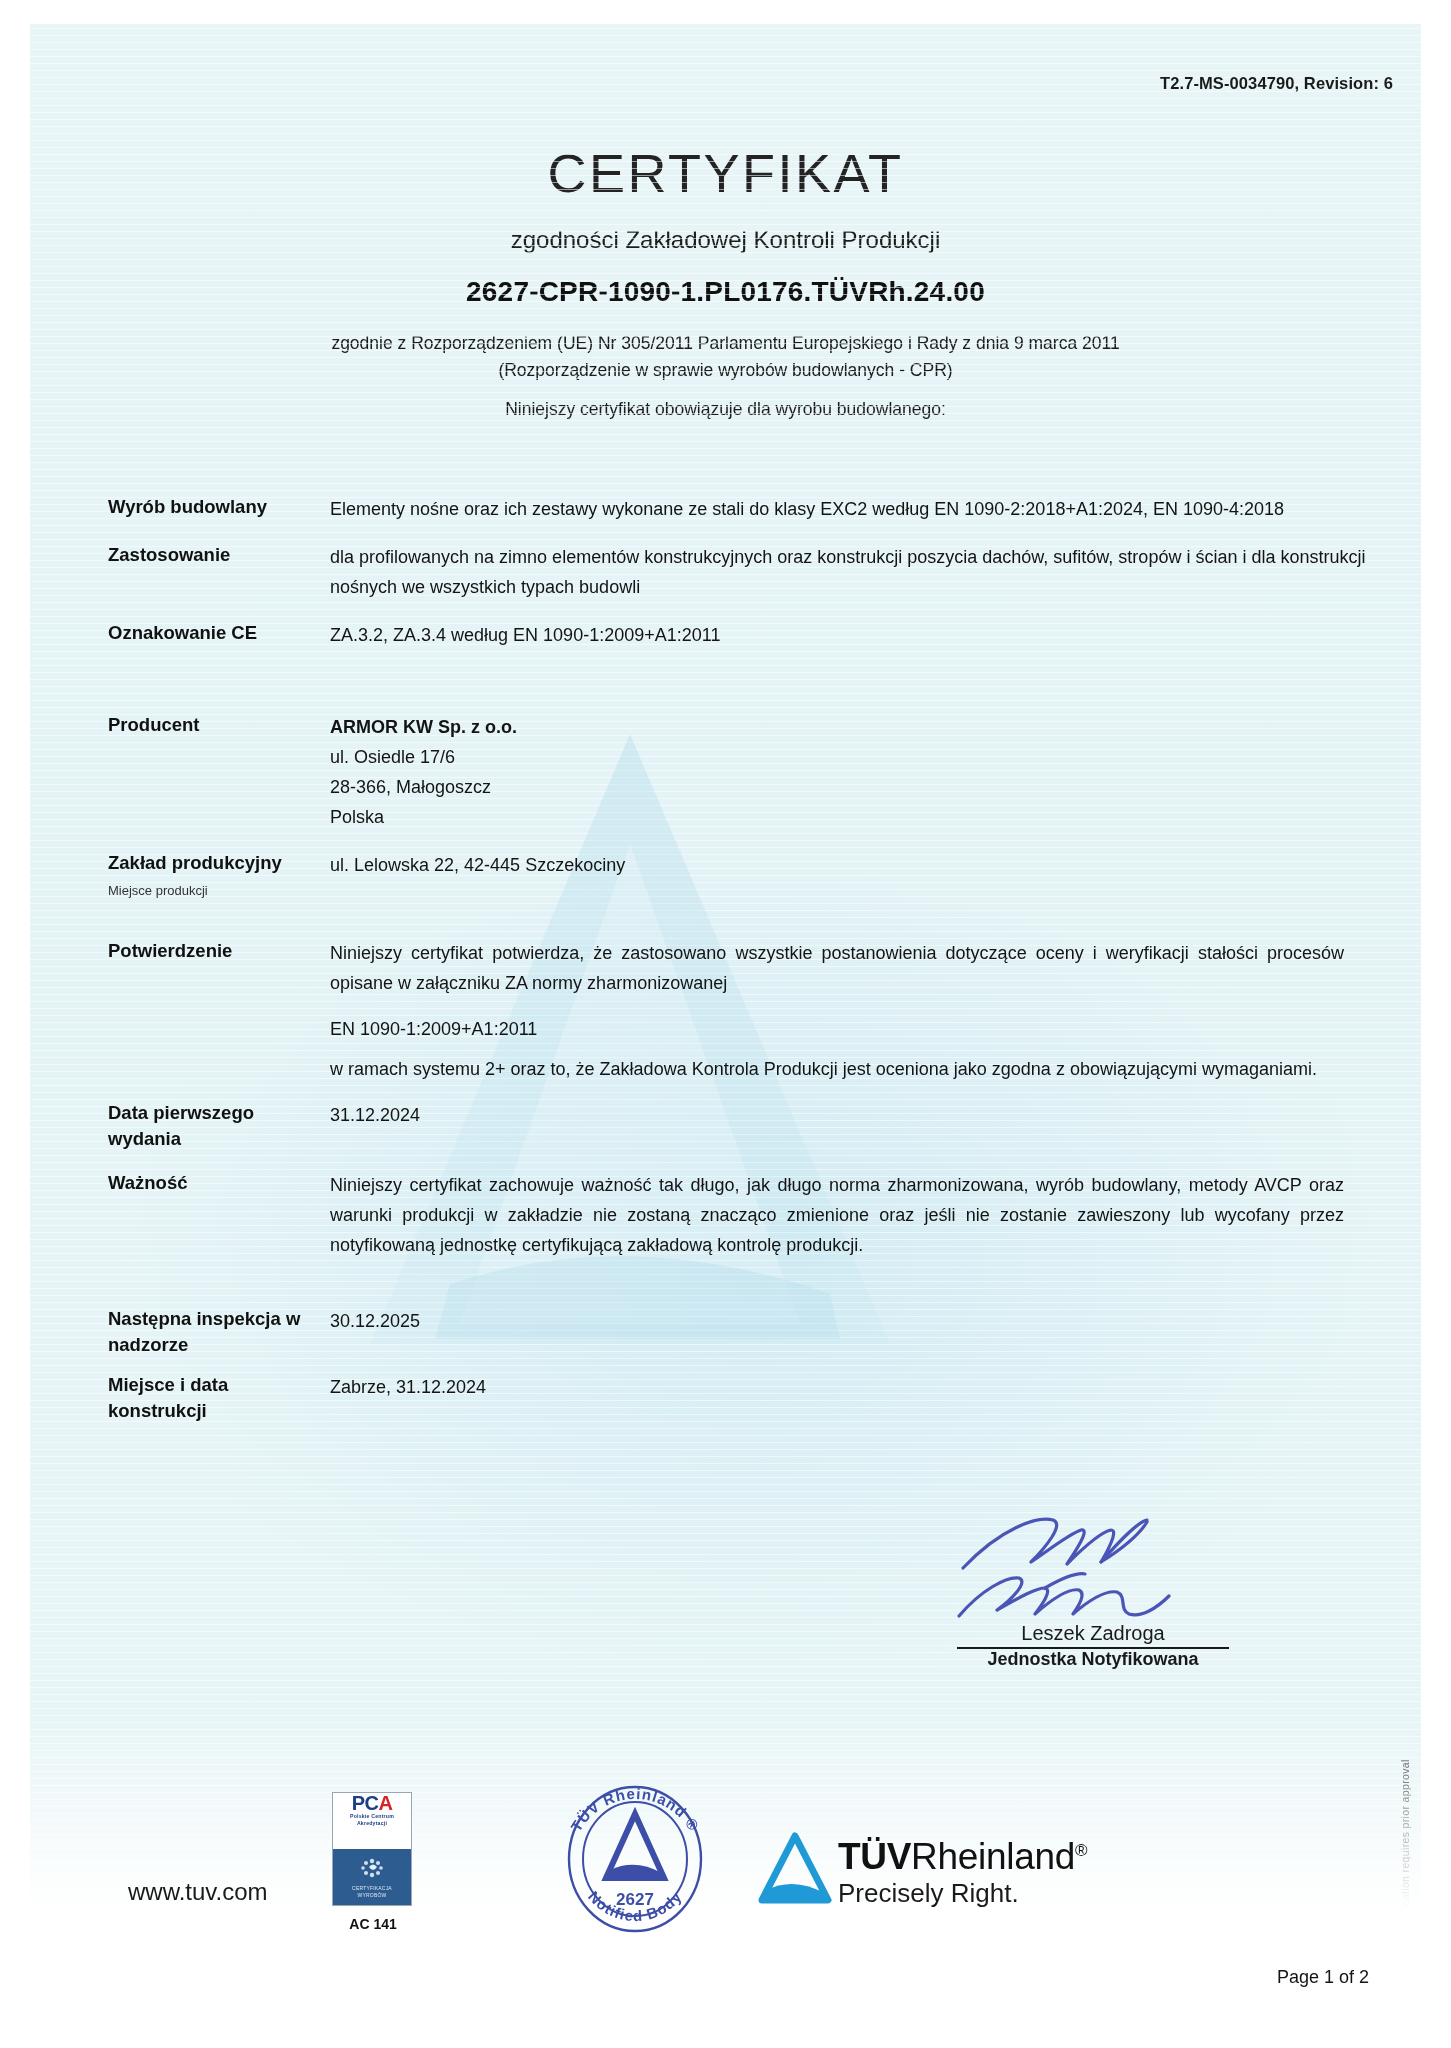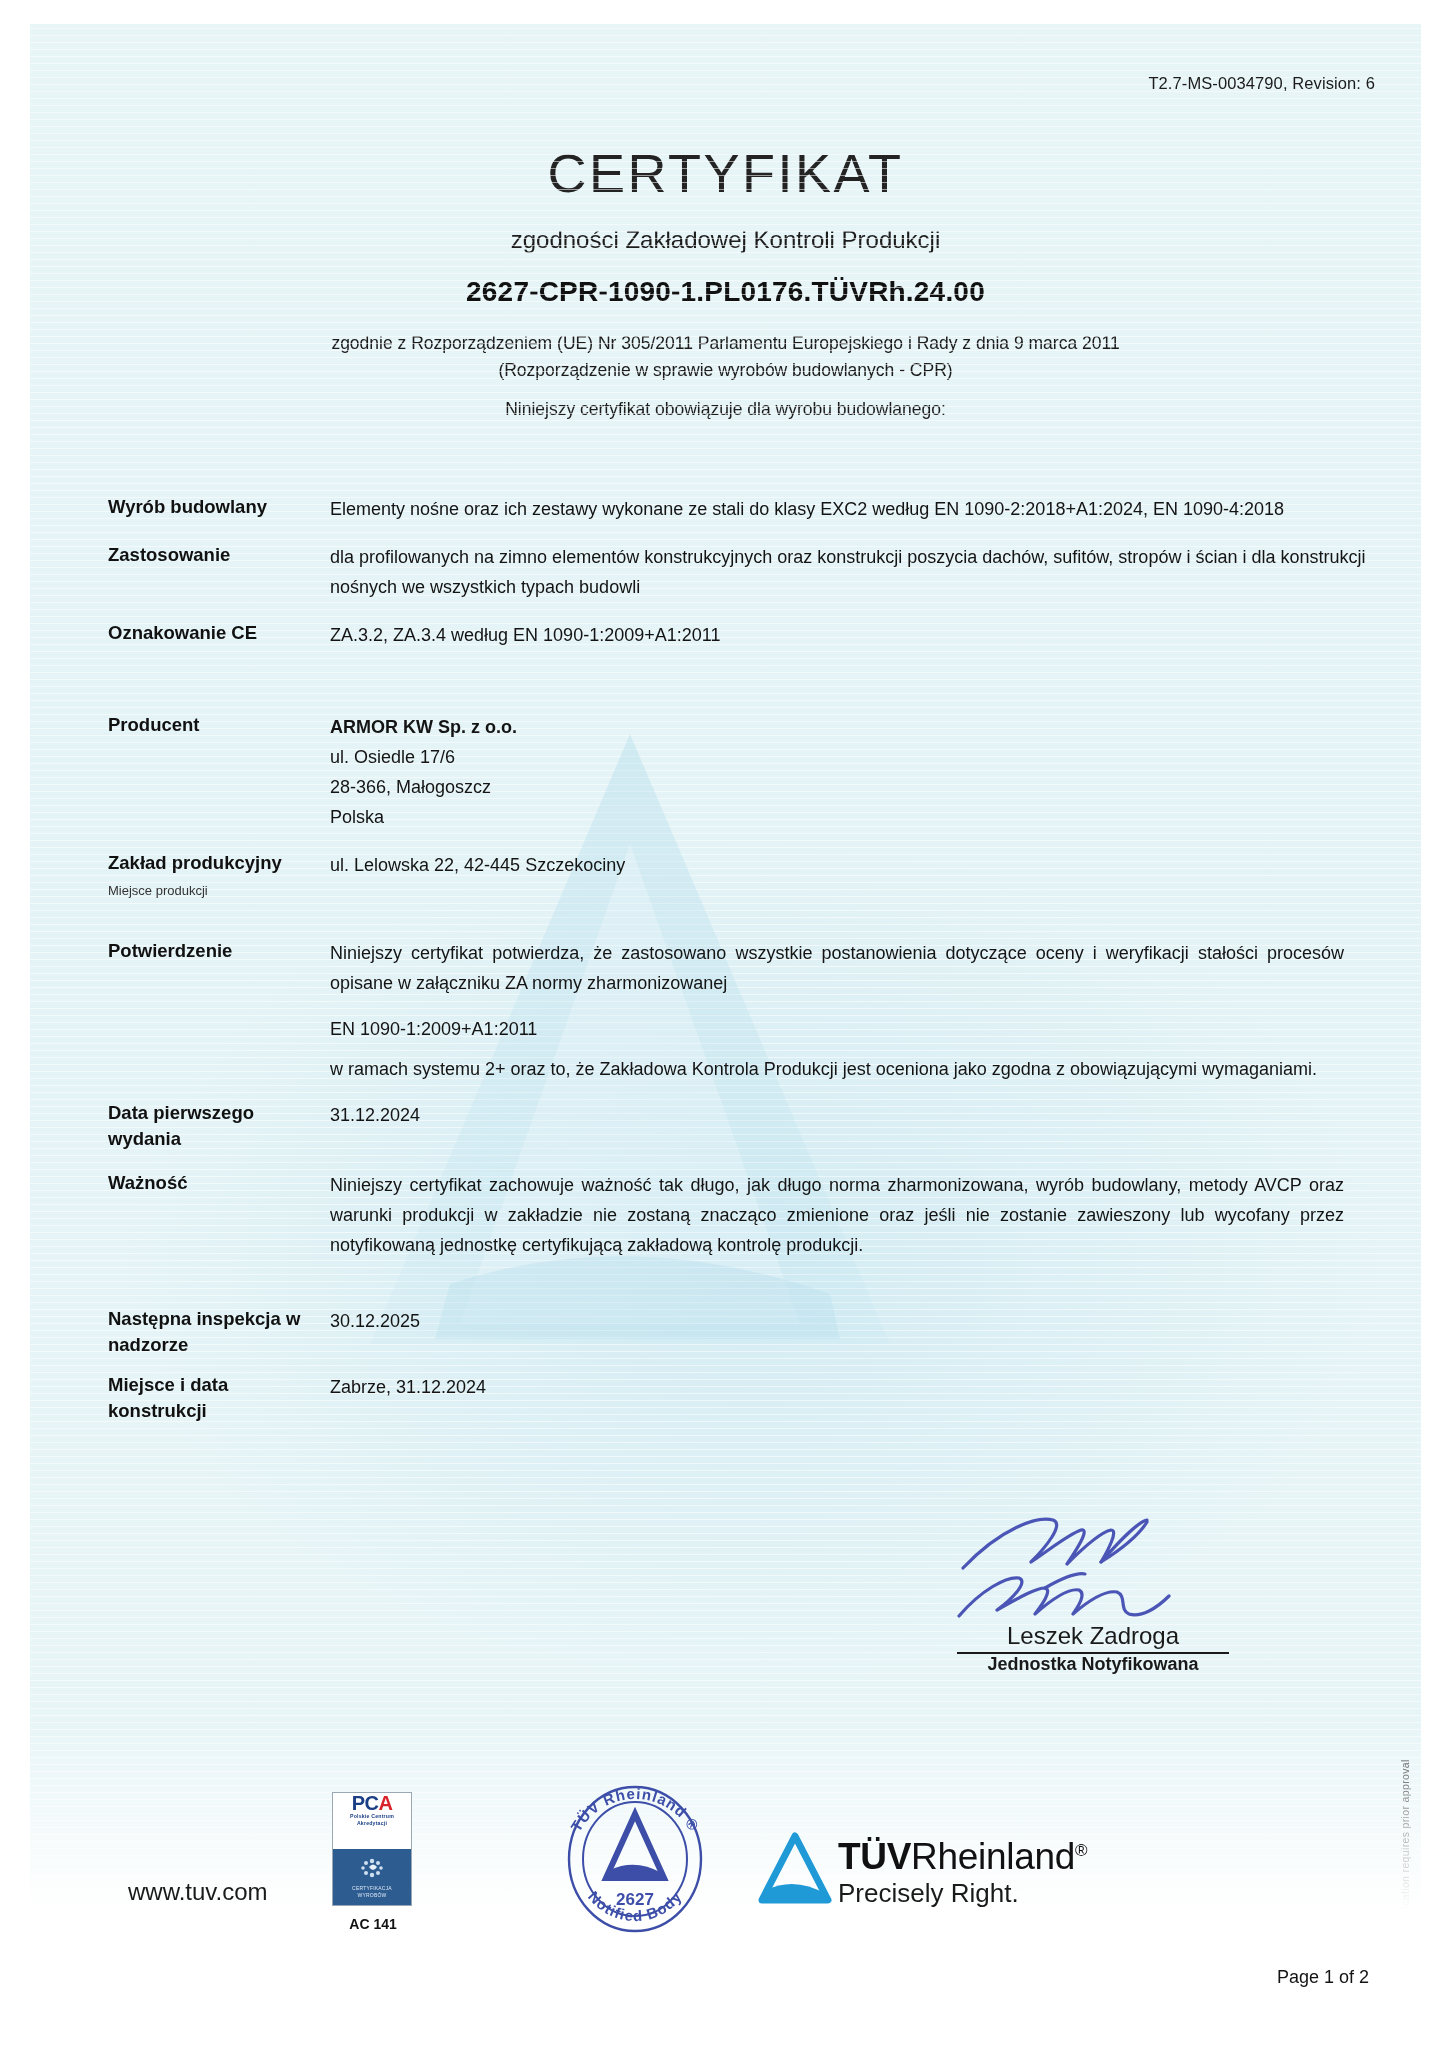--- a/index.html
+++ b/index.html
@@ -35,22 +35,22 @@
     pointer-events:none;
     opacity:.55;
   }
   .whitefade{
     position:absolute;left:0;right:0;bottom:0;height:300px;
     background:linear-gradient(180deg, rgba(255,255,255,0) 0%, #ffffff 62%);
     pointer-events:none;
   }
 
   .docref{
-    position:absolute;right:46px;top:50px;
-    font-size:16.5px;font-weight:400;color:#1b1b1b;
+    position:absolute;right:28px;top:50px;
+    font-size:16.5px;font-weight:700;color:#1b1b1b;
     letter-spacing:.1px;
   }
 
   .title{
     text-align:center;
     margin-top:118px;
     font-size:54px;
     letter-spacing:2.5px;
     font-weight:400;
     color:#232323;
@@ -96,21 +96,21 @@
   .val.just{text-align:justify;padding-right:77px;}
 
   .sig{
     position:absolute;right:178px;top:1592px;
     width:300px;text-align:center;
   }
   .sigline{
     border-top:2px solid #1a1a1a;
     margin:0 14px;
   }
-  .signame{font-size:24px;font-weight:500;padding:6px 0 2px;}
+  .signame{font-size:20px;font-weight:500;padding:6px 0 2px;}
   .sigrole{font-size:18px;font-weight:bold;}
   .scribble{position:absolute;right:180px;top:1480px;width:300px;height:130px;}
 
   .vert{
     position:absolute;
     right:22px;top:1240px;
     transform-origin:100% 0;
     transform:rotate(-90deg) translateX(-100%);
     white-space:nowrap;
     font-size:10.5px;color:#4a4a4a;letter-spacing:.35px;

